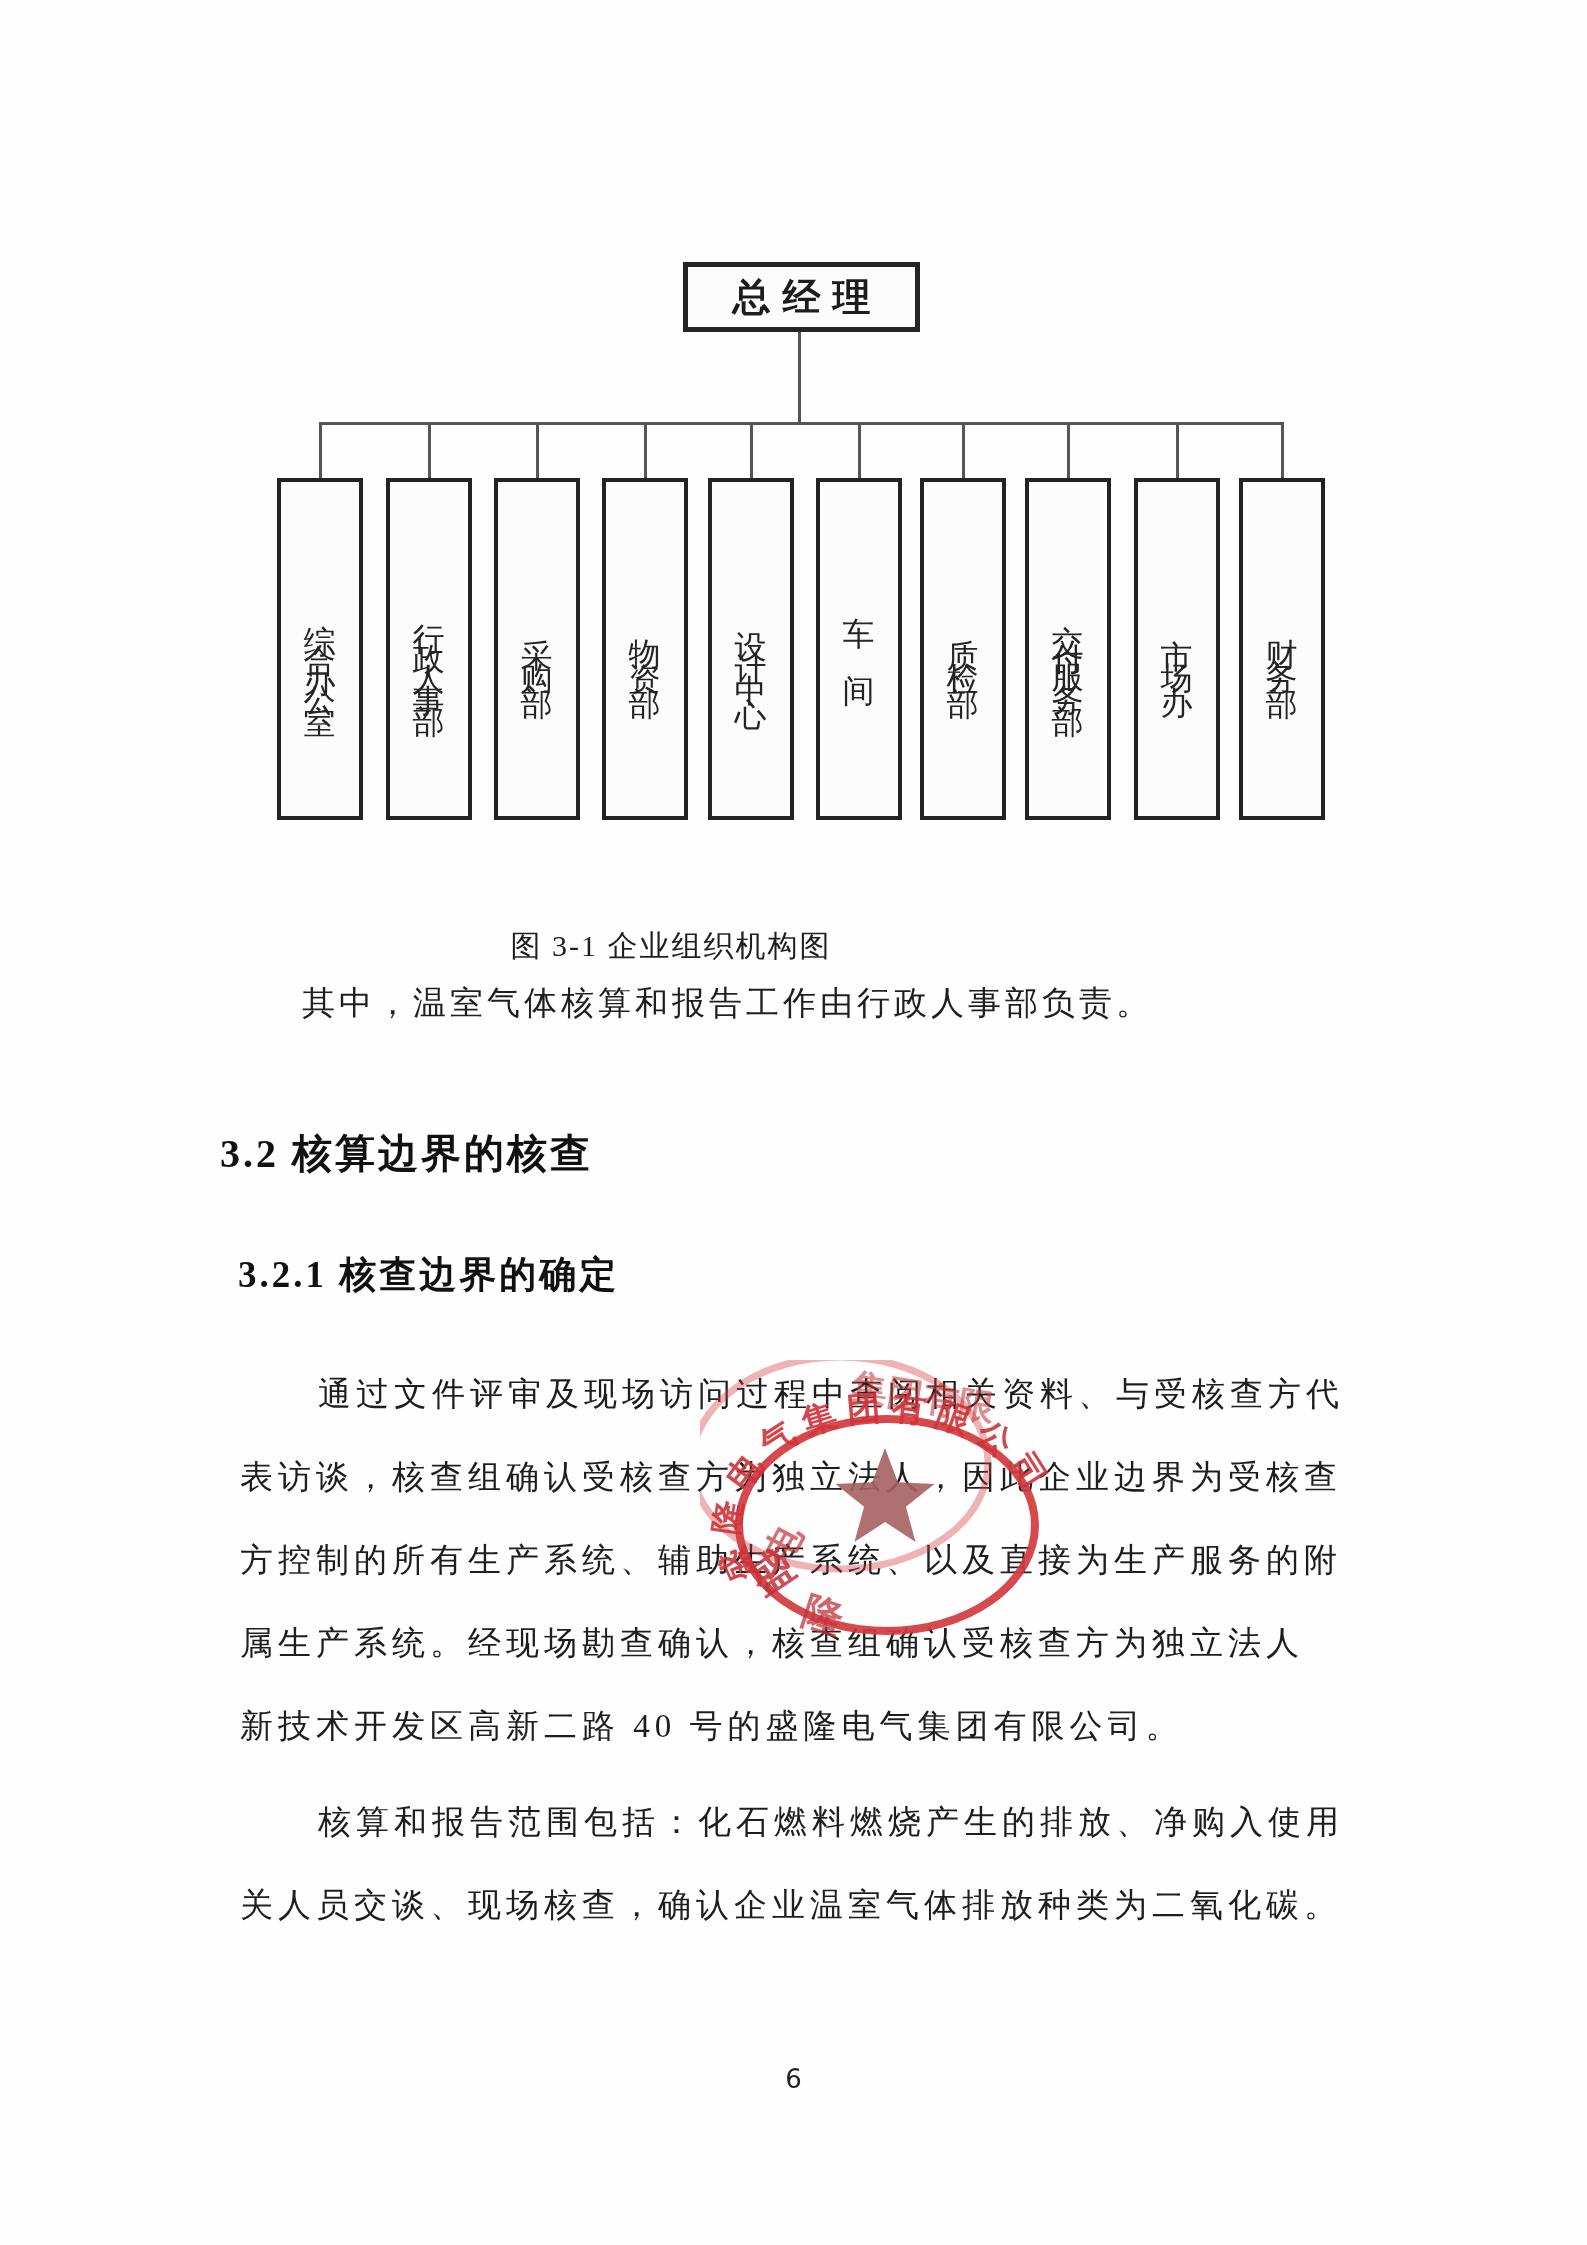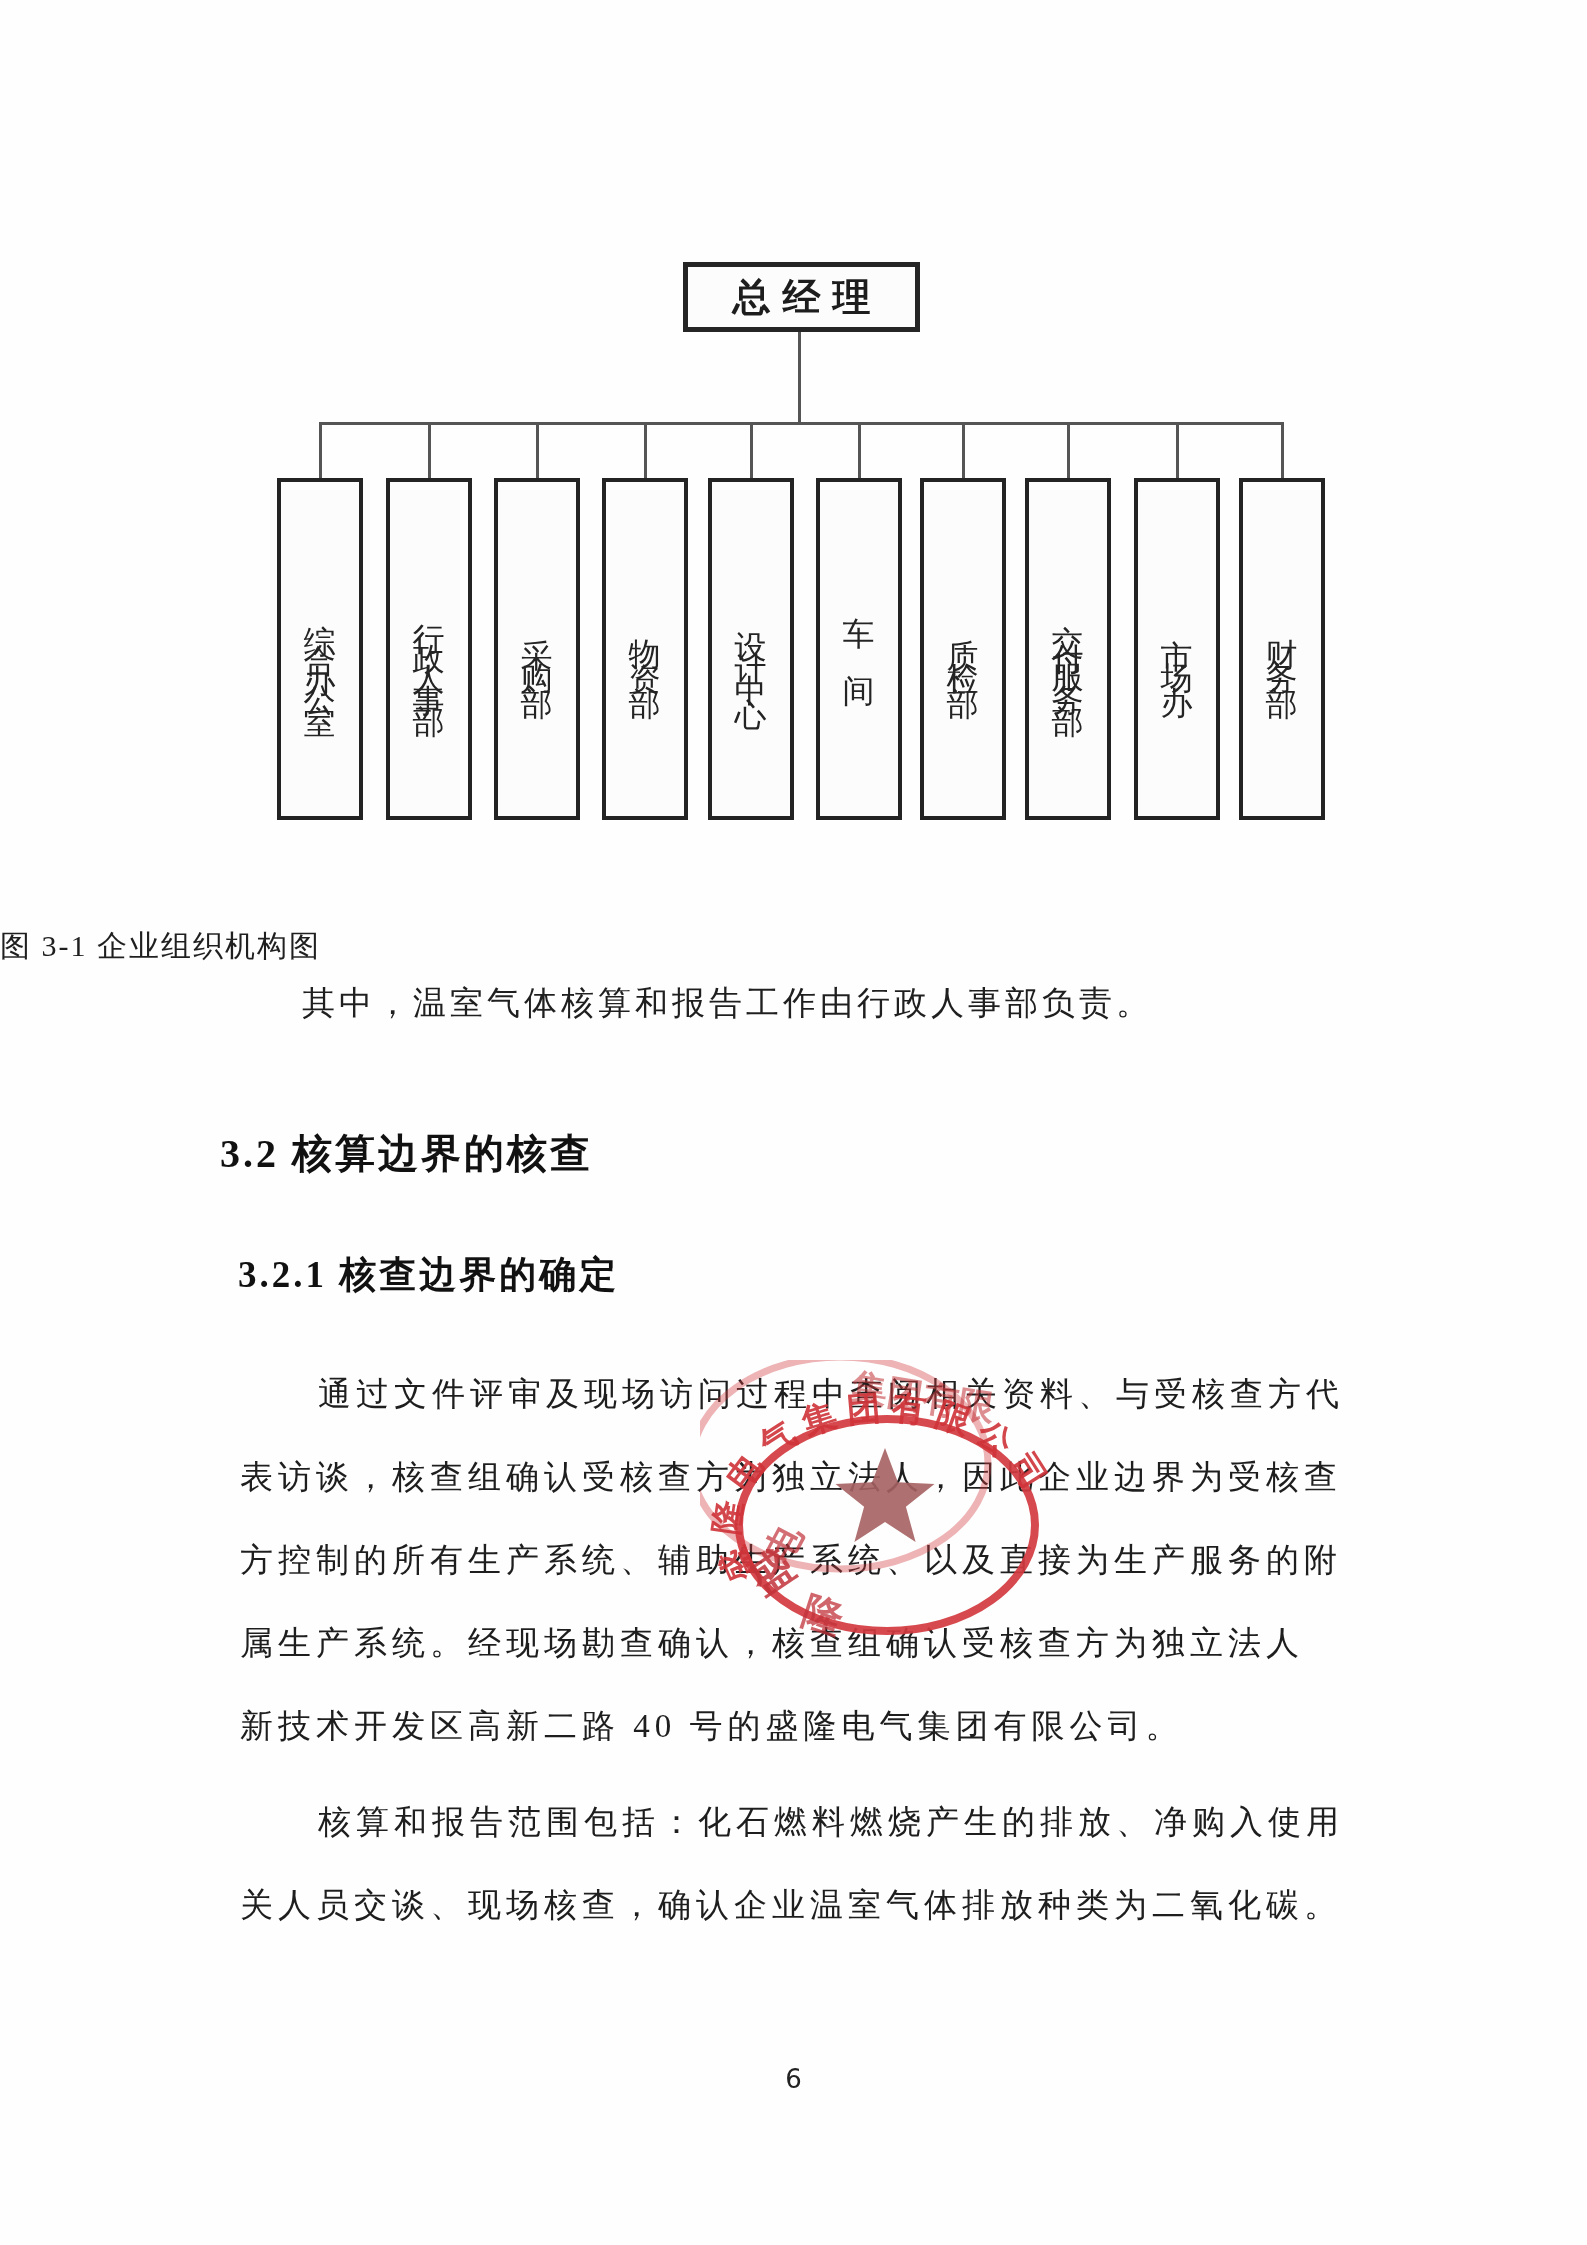--- a/index.html
+++ b/index.html
@@ -27,21 +27,21 @@
     position:absolute;top:478px;width:86px;height:342px;
     border:4px solid #232323;background:#fcfcfc;box-sizing:border-box;
     display:flex;align-items:center;justify-content:center;
   }
   .dept-box span{
     writing-mode:vertical-rl;text-orientation:upright;
     font-size:32px;color:#242424;font-weight:500;line-height:1;
   }
   
   .caption{
-    position:absolute;left:0;top:926px;width:1342px;text-align:left;
+    position:absolute;left:0;top:926px;width:1342px;text-align:center;
     font-size:30px;color:#1f1f1f;letter-spacing:2px;
   }
   .note-line{
     position:absolute;left:224px;top:981px;width:1110px;
     font-size:33px;color:#1f1f1f;letter-spacing:4px;padding-left:78px;box-sizing:border-box;
   }
   .h2{
     position:absolute;left:220px;top:1126px;
     font-size:40px;font-weight:bold;color:#111;letter-spacing:3px;
   }

